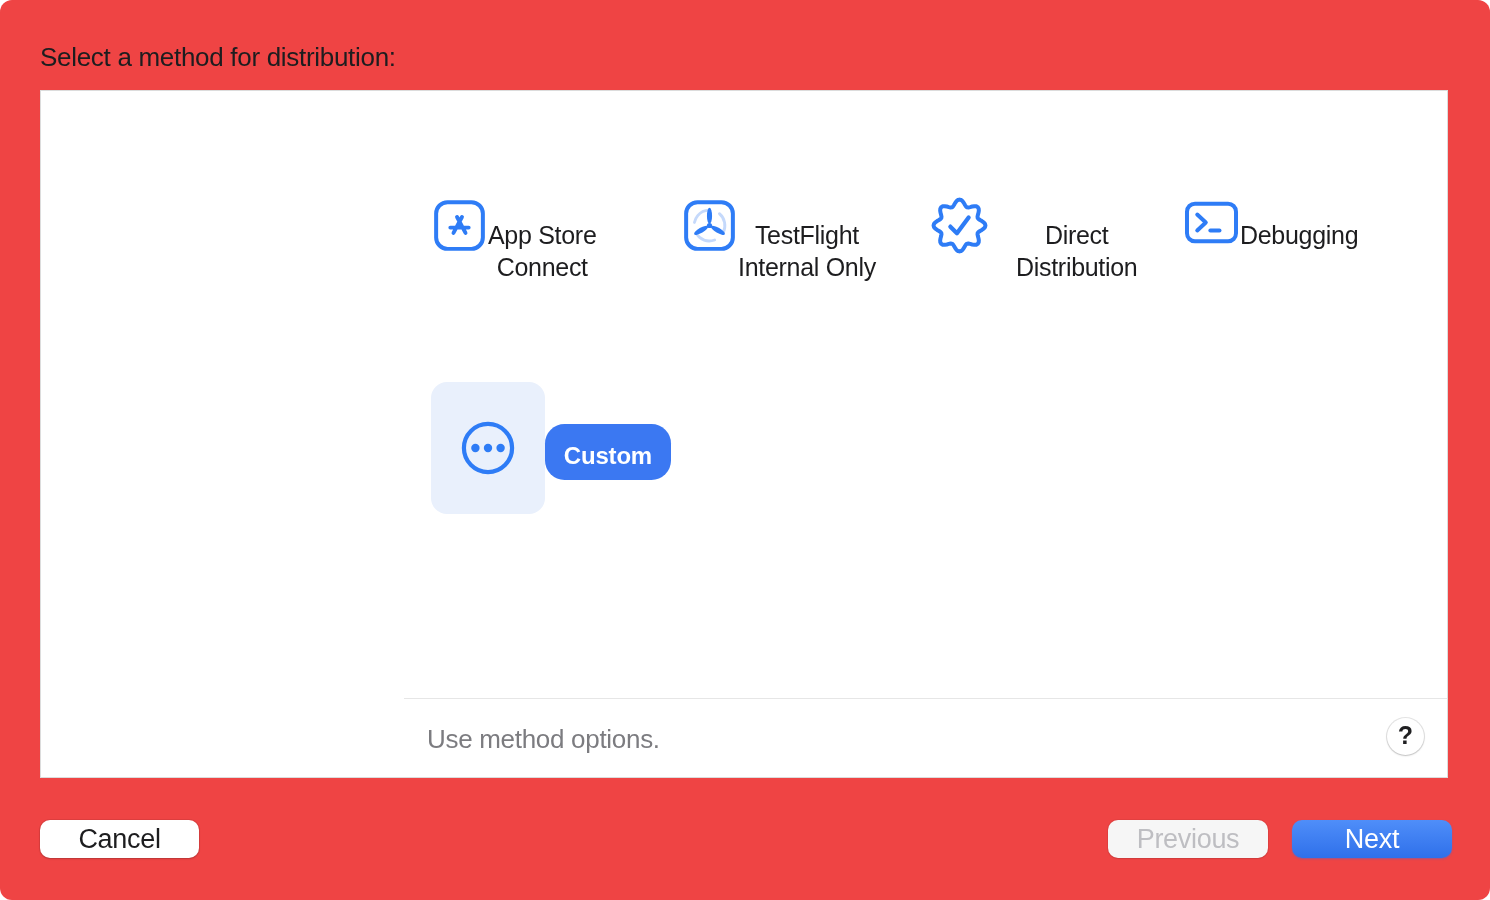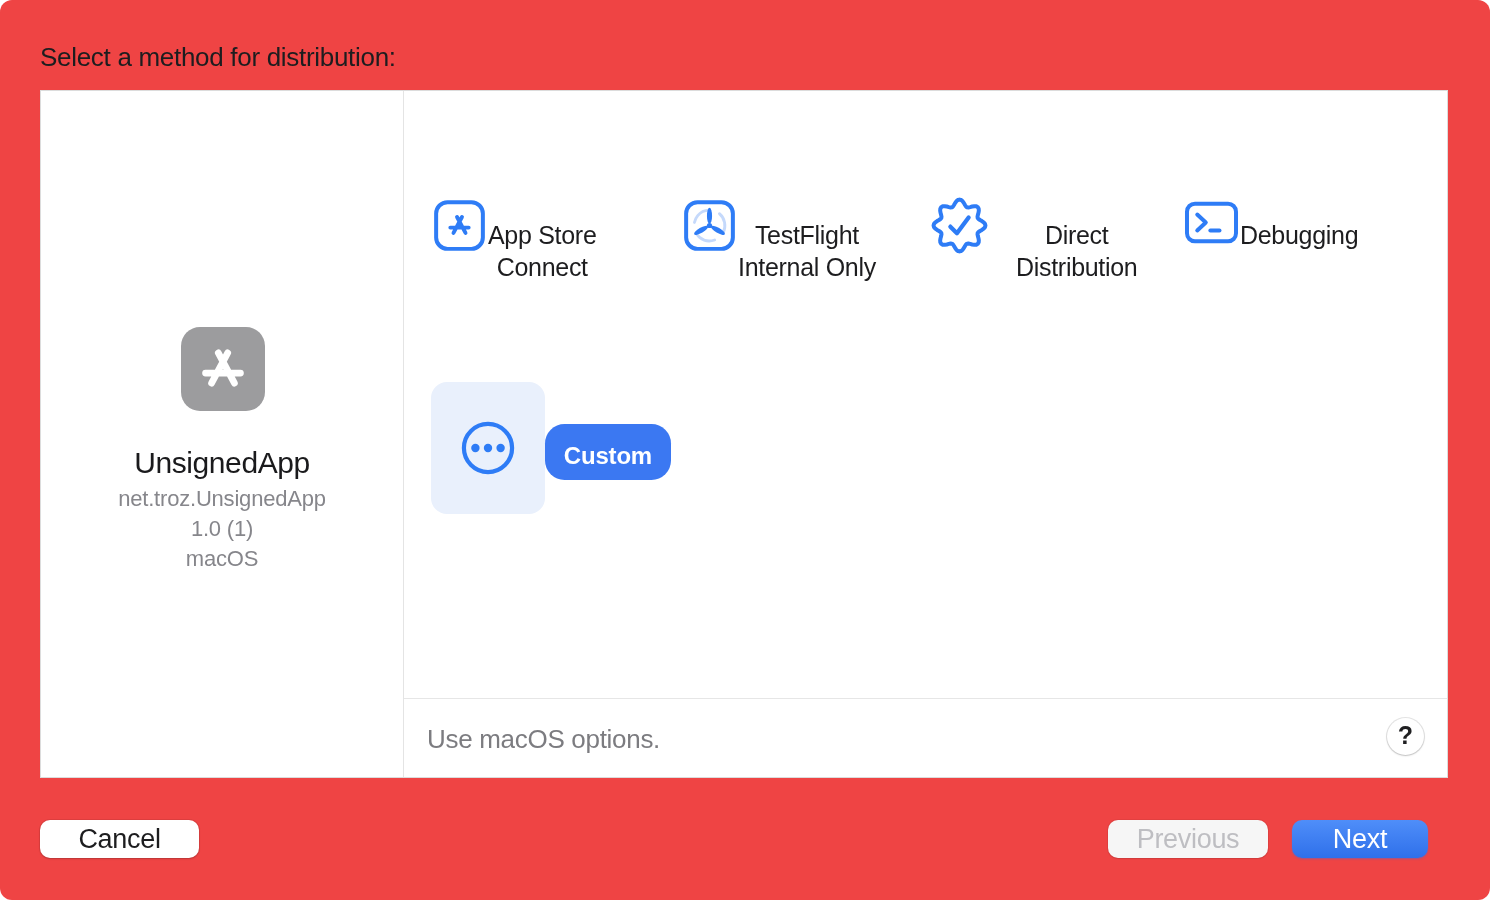--- a/index.html
+++ b/index.html
@@ -97,49 +97,34 @@
   .btn.cancel{
     left:40px; width:159px; background:#FFFFFF; color:#1D1D1F;
     box-shadow:0 0 0 1px rgba(0,0,0,0.07), 0 1px 2px rgba(0,0,0,0.16);
   }
   .btn.prev{
     left:1108px; width:160px; background:#F6F6F6; color:#BEBEC2;
     box-shadow:0 0 0 1px rgba(0,0,0,0.05), 0 1px 1.5px rgba(0,0,0,0.09);
     cursor:default;
   }
   .btn.next{
-    left:1292px; width:136px; color:#FFFFFF; font-weight:500;
+    left:1292px; width:160px; color:#FFFFFF; font-weight:500;
     background:linear-gradient(#4F8EF9, #2F70EA);
     box-shadow:0 1px 2px rgba(47,112,236,0.45);
   }
 </style>
 </head>
 <body>
 
 <div class="stage">
 
   <div class="title">Select a method for distribution:</div>
 
   <div class="panel">
 
-    <aside class="left-pane">
-      <div class="app-icon">
-        <svg viewBox="0 0 100 100">
-          <g transform="translate(50 50) scale(0.8) translate(-50 -50)">
-            <path d="M33 71 L57 26 M43 26 L67 71 M24 56 L76 56" fill="none" stroke="#FFFFFF" stroke-width="10" stroke-linecap="round"></path>
-          </g>
-        </svg>
-      </div>
-      <div class="app-name">UnsignedApp</div>
-      <div class="app-meta">
-        <div>net.troz.UnsignedApp</div>
-        <div>1.0 (1)</div>
-        <div>macOS</div>
-      </div>
-    </aside>
 
     <section class="right-pane">
 
       <div class="cell c1">
         <div class="opt-icon">
           <svg viewBox="0 0 100 100">
             <rect x="9" y="9" width="82" height="82" rx="20" fill="none" stroke="#2E7CF6" stroke-width="7"></rect>
             <g transform="translate(50 50) scale(0.62) translate(-50 -50)">
               <path d="M33 71 L57 26 M43 26 L67 71 M24 56 L76 56" fill="none" stroke="#2E7CF6" stroke-width="11" stroke-linecap="round"></path>
             </g>
@@ -192,21 +177,21 @@
             <circle cx="50" cy="50" r="43" fill="none" stroke="#2E7CF6" stroke-width="7.5"></circle>
             <circle cx="27.5" cy="50" r="7.5" fill="#2E7CF6"></circle>
             <circle cx="50" cy="50" r="7.5" fill="#2E7CF6"></circle>
             <circle cx="72.5" cy="50" r="7.5" fill="#2E7CF6"></circle>
           </svg>
         </div>
         <div class="custom-pill">Custom</div>
       </div>
 
       <div class="footer-divider"></div>
-      <div class="footer-text">Use macOS options.</div>
+      <div class="footer-text">Use method options.</div>
       <button class="help-btn">
         <span>?</span>
       </button>
 
     </section>
   </div>
 
   <button class="btn cancel">Cancel</button>
   <button class="btn prev" aria-disabled="true">Previous</button>
   <button class="btn next">Next</button>

